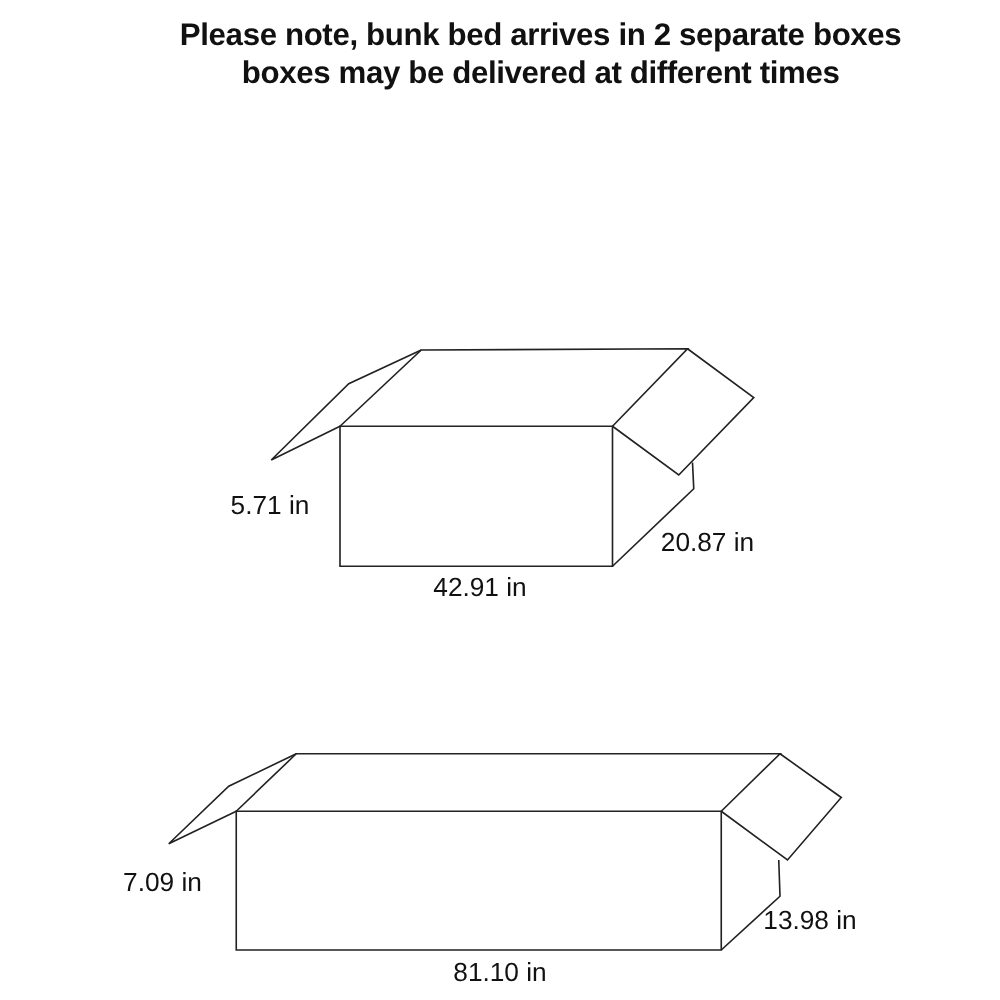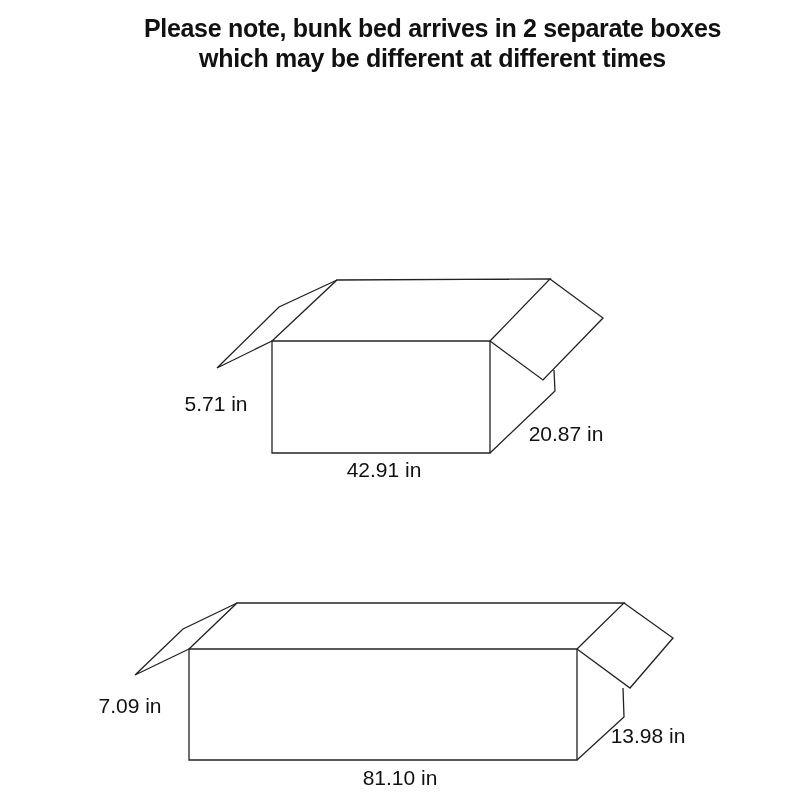--- a/index.html
+++ b/index.html
@@ -47,21 +47,21 @@
     text-anchor: middle;
   }
 </style>
 </head>
 <body>
 
 <div class="canvas">
 
   <div class="title">
     <div>Please note, bunk bed arrives in 2 separate boxes</div>
-    <div>which may be different at different times</div>
+    <div>boxes may be delivered at different times</div>
   </div>
 
   <svg class="box-art" width="800" height="800" viewBox="0 0 800 800">
 
     <g>
       <path class="edge" d="M272,341 H490 V453 H272 Z"></path>
       <path class="edge" d="M272,341 L337,280 L550,279 L490,341"></path>
       <path class="edge" d="M272,341 L217,368 L279,307 L337,280"></path>
       <path class="edge" d="M490,341 L543,380 L603,318 L550,279"></path>
       <path class="edge" d="M490,453 L555,391 L554,370"></path>

